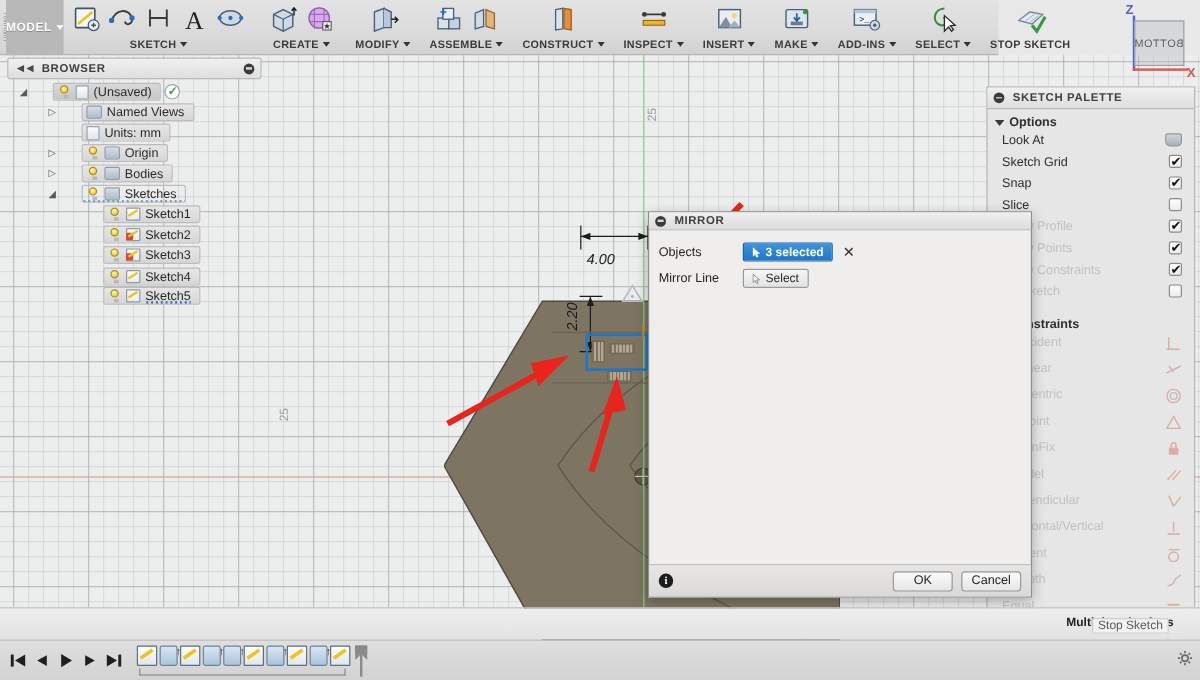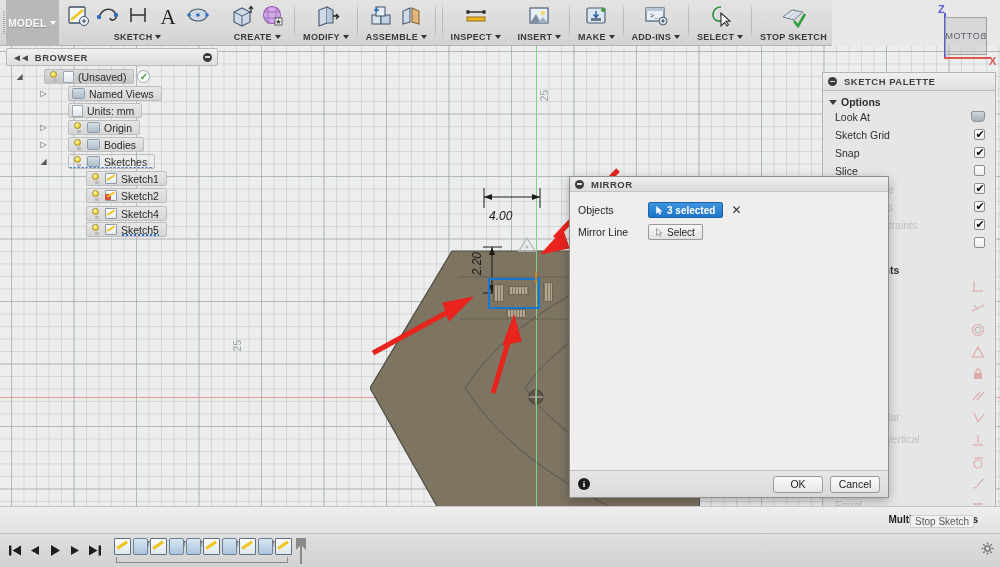--- a/index.html
+++ b/index.html
@@ -131,21 +131,21 @@
   .cbx { width:11px;height:11px;border:1px solid #8c8c8c;border-radius:2px;
      background:linear-gradient(to bottom,#fdfdfd,#ececec); position:relative; cursor:pointer; }
   .cbx.on::after{content:'✔';position:absolute;left:0.5px;top:-2.5px;font-size:11px;color:#111;}
   .lookat { width:14px;height:11px;border-radius:2px 2px 4px 4px;
      background:linear-gradient(to bottom,#cfd5da,#a8b2ba); border:1px solid #8b949b; }
   .sp-row.dim .lb { color:#c2c2c2; }
   .ci { width:14px;height:14px; opacity:.45; }
   .sp-row.ci-row { height:22px; }
 
   
-  #mirror { position:absolute; left:569px; top:176px; width:320px; height:322px;
+  #mirror { position:absolute; left:540px; top:176px; width:320px; height:322px;
      background:#efeeec; border:1px solid #8e8e8e;
      box-shadow:0 3px 10px rgba(0,0,0,.28); }
   .dlg-hdr { height:15px; background:linear-gradient(to bottom,#efefef,#dcdcdc);
      border-bottom:1px solid #c3c3c3; display:flex; align-items:center; gap:7px; padding:0 5px;
      font-size:9.5px; font-weight:bold; color:#3f3f3f; letter-spacing:.5px; }
   .dlg-body { padding:7px 0 0 0; }
   .f-row { display:flex; align-items:center; height:22px; padding:0 8px; gap:8px; }
   .f-lbl { width:62px; font-size:10.5px; color:#1f1f1f; }
   .f-btn { height:16px; display:flex; align-items:center; gap:4px; padding:0 7px;
      border:1px solid #9a9a9a; border-radius:2px; font-size:10px; cursor:pointer;
@@ -398,20 +398,34 @@
         </div>
       </div>
       <div class="glabel">
         <span>ASSEMBLE</span>
         <span class="caret"></span>
       </div>
     </div>
 
     <div class="tb-sep"></div>
 
+    <div class="tb-group">
+      <div class="row">
+        <div class="tb-icon">
+          <svg width="28" height="28" viewBox="0 0 28 28">
+            <path d="M8 5 L14 4 L14 21 L8 22 Z" fill="#d9e3ed" stroke="#4a6078" stroke-width="1.1"></path>
+            <path d="M15 4 L21 5 L21 22 L15 21 Z" fill="#e58f3c" stroke="#a05f20" stroke-width="1.1"></path>
+          </svg>
+        </div>
+      </div>
+      <div class="glabel">
+        <span>CONSTRUCT</span>
+        <span class="caret"></span>
+      </div>
+    </div>
 
     <div class="tb-sep"></div>
 
     <div class="tb-group">
       <div class="row">
         <div class="tb-icon">
           <svg width="28" height="28" viewBox="0 0 28 28">
             <line x1="6" y1="9" x2="22" y2="9" stroke="#3a3a3a" stroke-width="1.6"></line>
             <circle cx="6" cy="9" r="2" fill="#3a3a3a"></circle>
               <circle cx="22" cy="9" r="2" fill="#3a3a3a"></circle>
@@ -604,20 +618,30 @@
             </span>
           </div>
           <div class="tnode" style="padding-left: 50px;">
             <span class="tw"></span>
             <span class="tlabel-box">
               <span class="bulb">
                 <i></i>
               </span>
               <span class="sk-ic red" style="position: relative;"></span>
               <span>Sketch2</span>
+            </span>
+          </div>
+          <div class="tnode" style="padding-left: 50px;">
+            <span class="tw"></span>
+            <span class="tlabel-box">
+              <span class="bulb">
+                <i></i>
+              </span>
+              <span class="sk-ic red" style="position: relative;"></span>
+              <span>Sketch3</span>
             </span>
           </div>
           <div class="tnode" style="padding-left: 50px; align-items: flex-end;">
             <span class="tw"></span>
             <span class="tlabel-box">
               <span class="bulb">
                 <i></i>
               </span>
               <span class="sk-ic" style="position: relative;"></span>
               <span>Sketch4</span>

